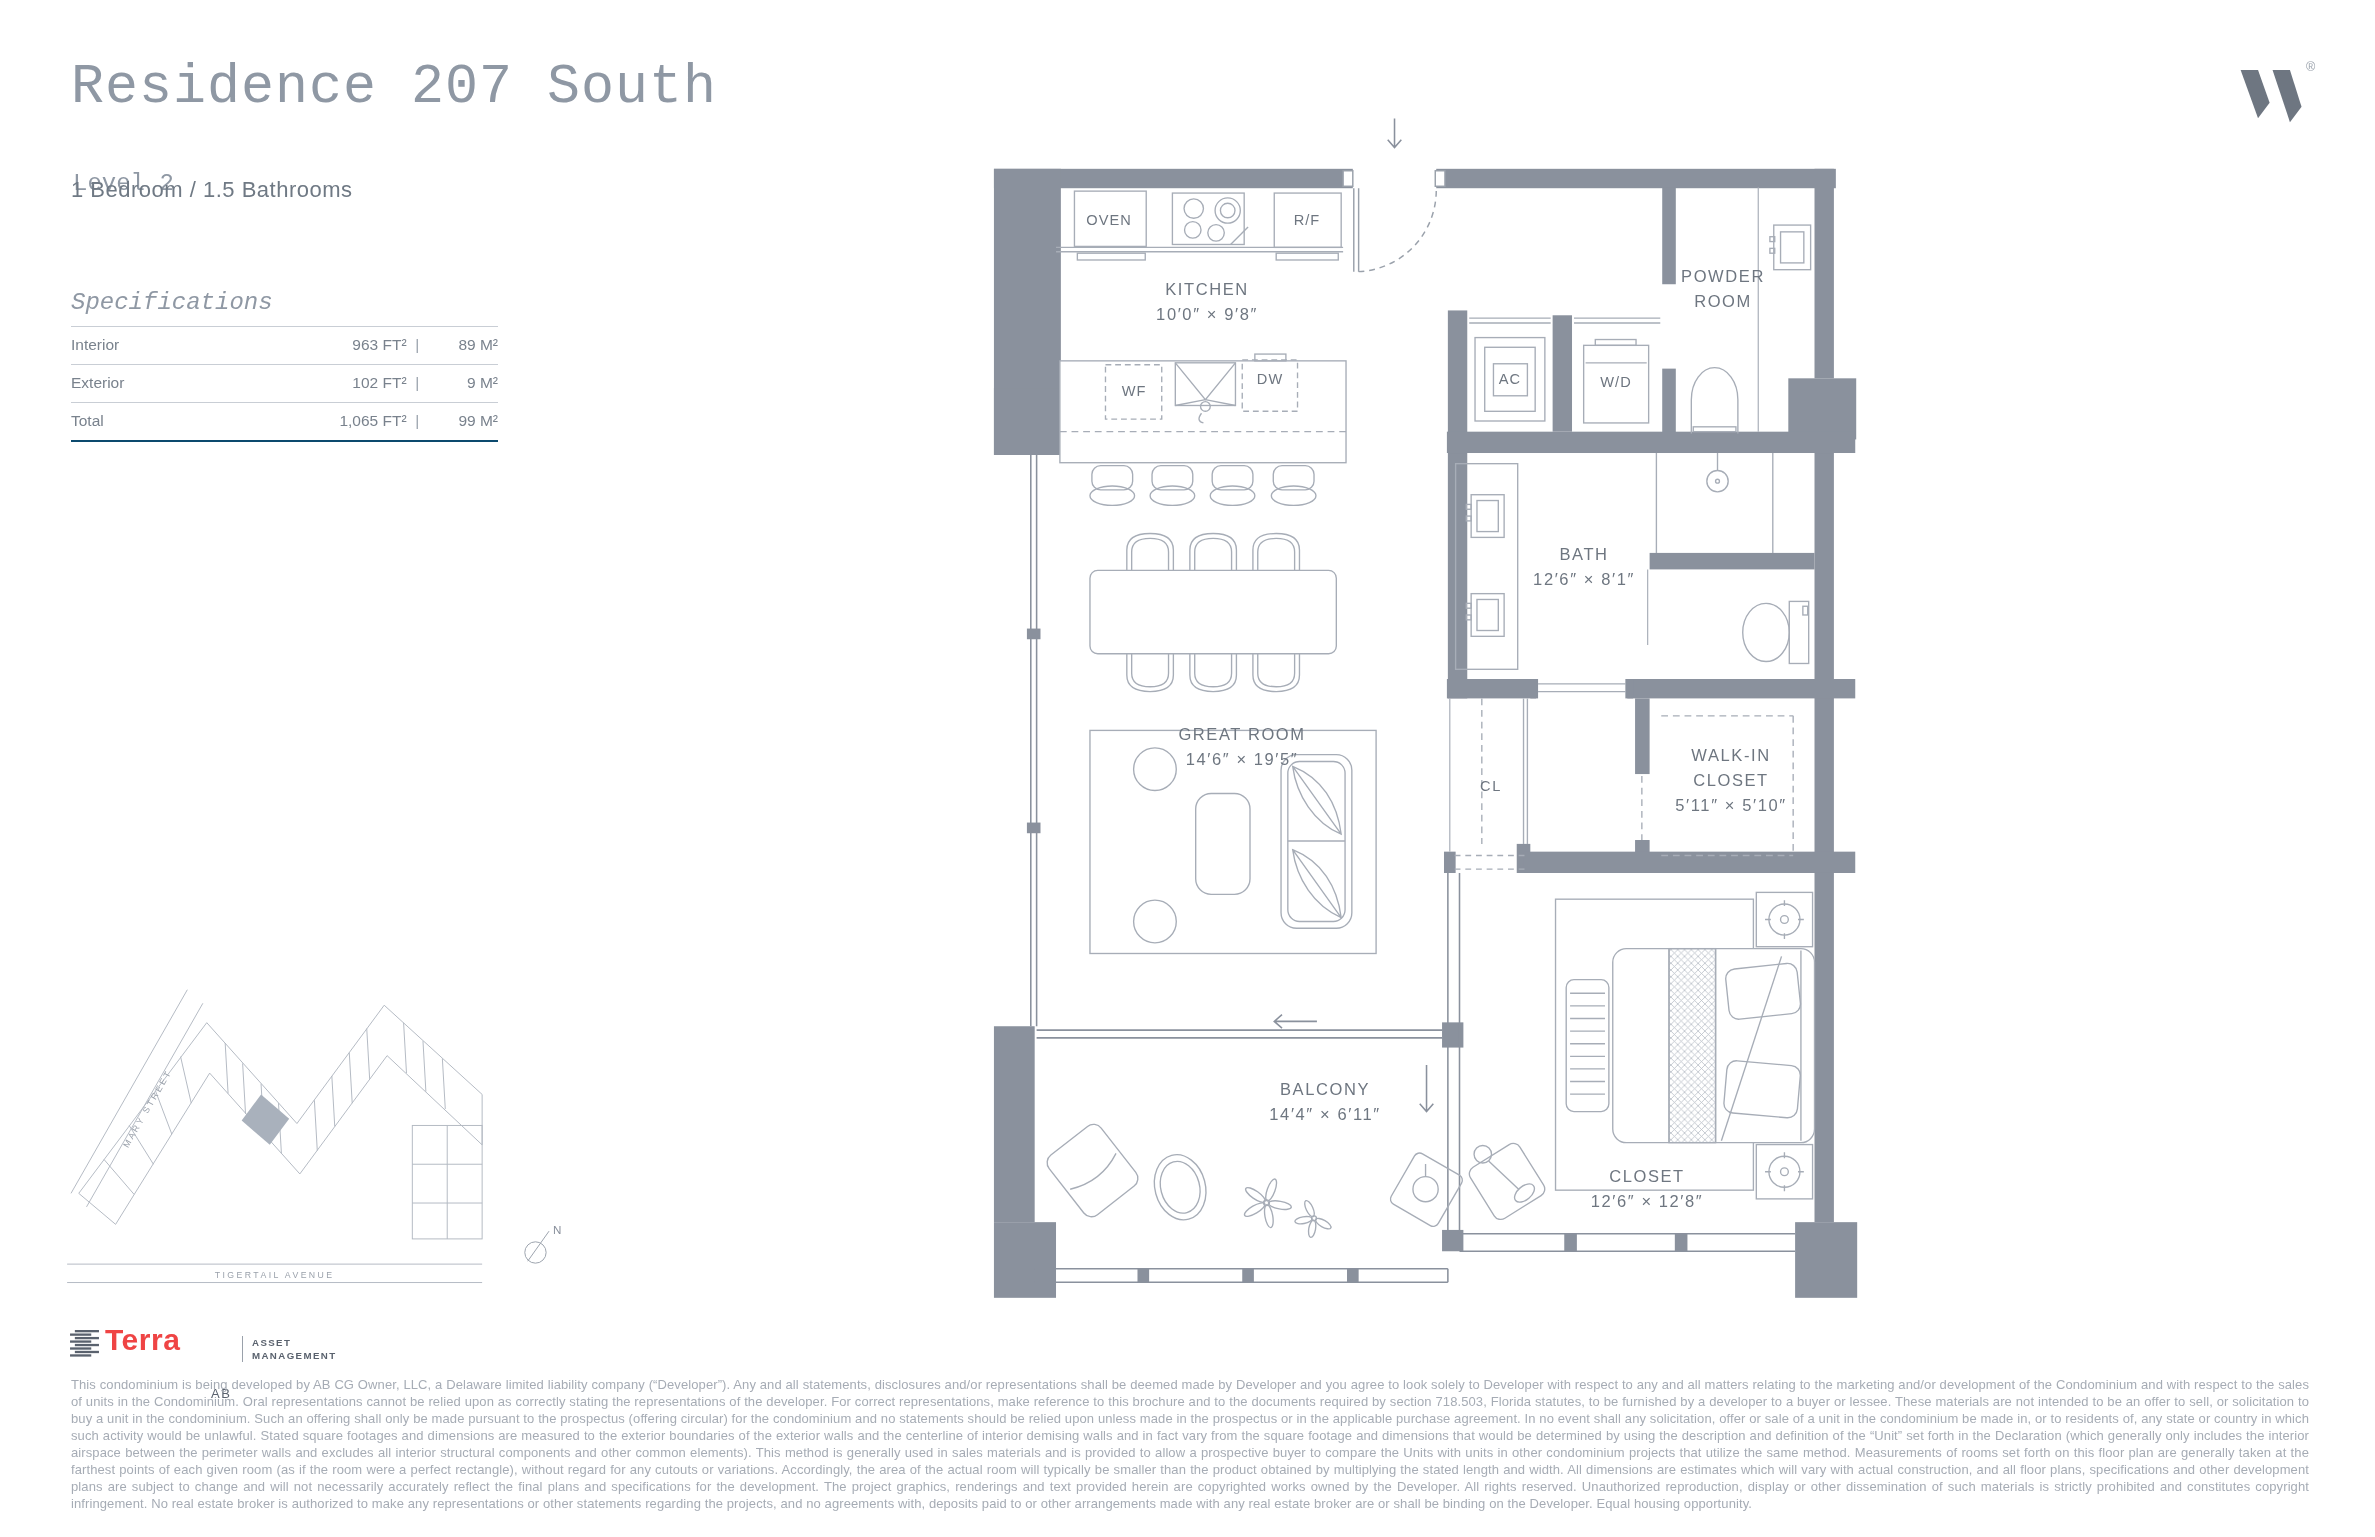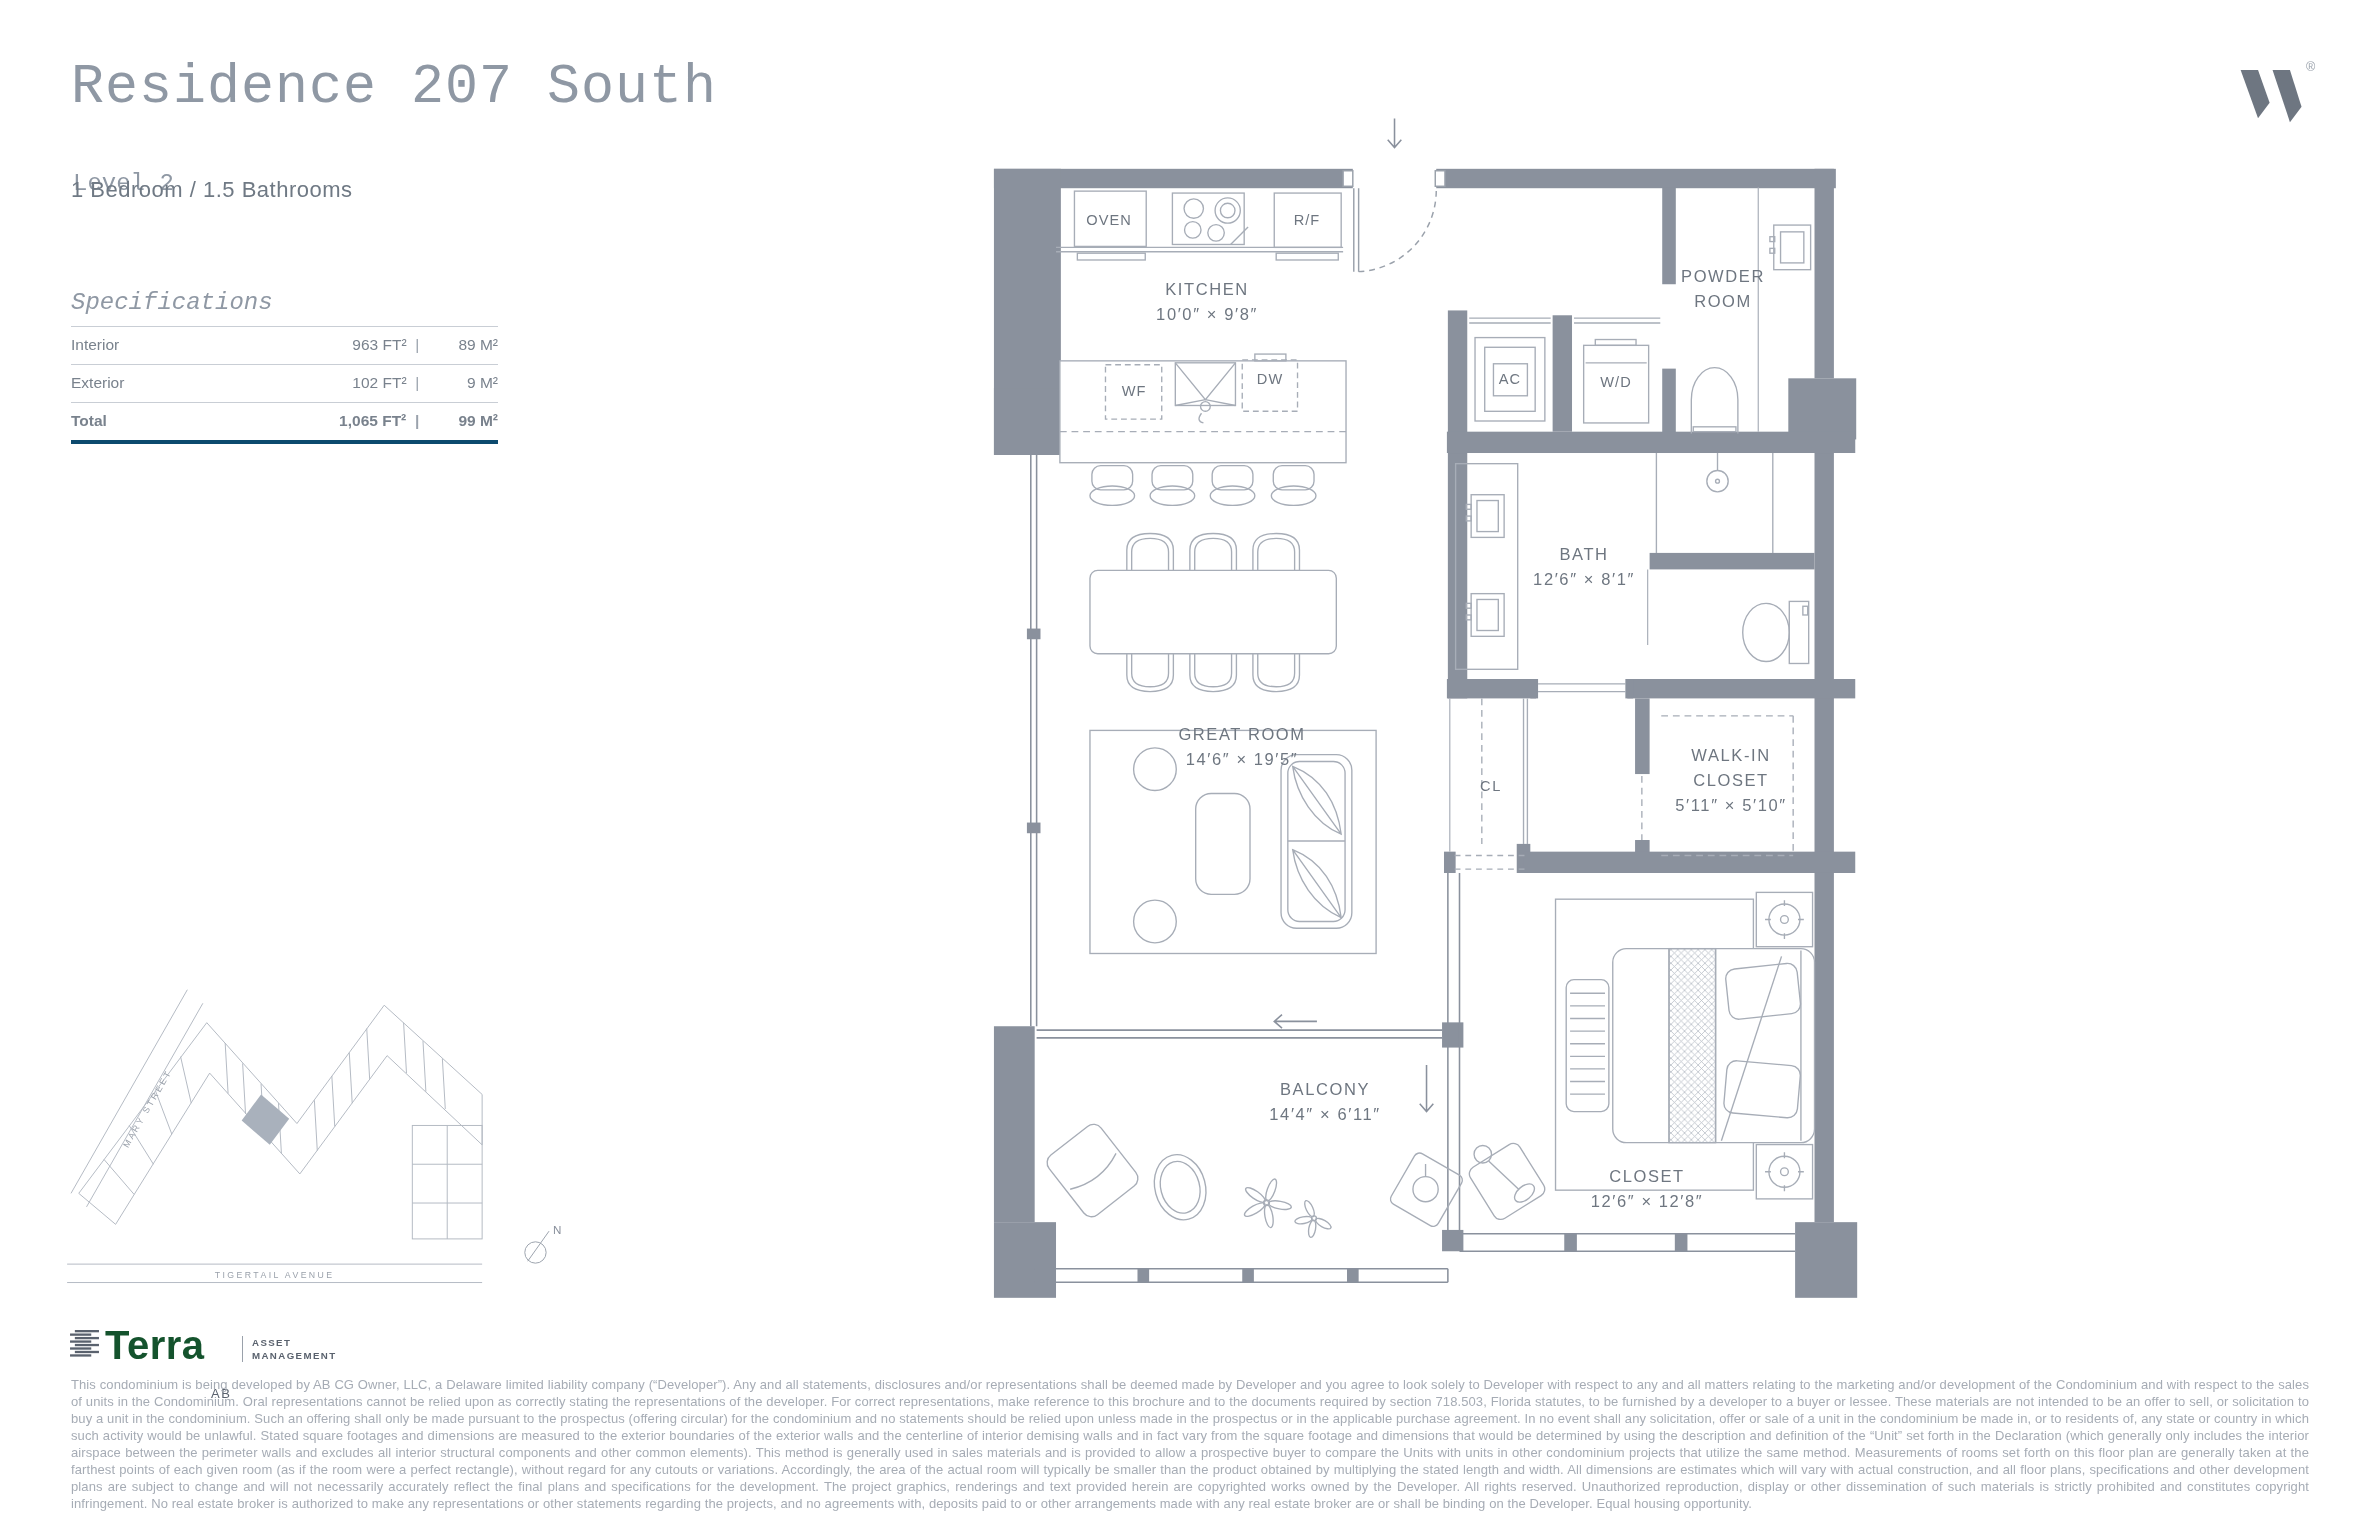--- a/index.html
+++ b/index.html
@@ -7,39 +7,39 @@
        font-family:"Liberation Sans",sans-serif;-webkit-font-smoothing:antialiased;}
   .serif{font-family:Liberation Mono, monospace;}
   
   .page-title{position:absolute;left:71px;top:56px;font-size:55px;color:#8f98a4;letter-spacing:1px;font-weight:400;}
   .page-level{position:absolute;left:73px;top:122px;font-size:24px;color:#8f98a4;margin-top:48px;}
   .page-config{position:absolute;left:71px;top:177px;font-size:22px;color:#6f7984;letter-spacing:0.5px;}
   
   .specs{position:absolute;left:71px;top:289px;width:427px;color:#79828d;}
   .specs h3{margin:0 0 9.7px 0;font-weight:400;font-style:italic;font-size:24px;color:#8f98a4;}
   .spec-row{display:flex;align-items:center;border-top:1px solid #c9ced5;height:37px;font-size:15.5px;}
-  .spec-row:last-child{border-bottom:4px solid #0c4a6e;font-weight:bold;}
+  .spec-row:last-child{border-bottom:2px solid #0c4a6e;}
   .spec-label{flex:1;}
   .spec-imp{width:107px;text-align:right;}
   .spec-div{padding:0 8.7px;color:#9aa2ac;}
   .spec-met{width:70px;text-align:right;}
   
   .wmark{position:absolute;left:2230px;top:58px;}
   .wmark .reg{position:absolute;left:76px;top:1.9px;font-size:12.6px;color:#9aa2ac;}
   
   #plan{position:absolute;left:992px;top:155px;width:871px;height:1145px;}
   #plan svg{position:absolute;left:0;top:0;overflow:visible;}
   .room-label{position:absolute;transform:translate(-50%,-50%);text-align:center;color:#6e7680;
               font-size:16.5px;letter-spacing:1.6px;white-space:nowrap;line-height:25px;}
   .appl{position:absolute;transform:translate(-50%,-50%);font-size:14.6px;letter-spacing:1px;color:#6e7680;white-space:nowrap;}
   
   #siteplan{position:absolute;left:71px;top:980px;width:543px;height:320px;}
   
   .terra-icon{position:absolute;left:70px;top:1330px;}
-  .terra-word{position:absolute;left:105px;top:1323px;font-size:40px;font-weight:bold;color:#14532d;letter-spacing:0.5px;}
+  .terra-word{position:absolute;left:105px;top:1323px;font-size:30px;font-weight:bold;color:#ef4444;letter-spacing:0.5px;}
   .ab{position:absolute;left:211px;top:1338px;font-size:13px;font-weight:normal;color:#5a626e;letter-spacing:1.5px;margin-top:48px;}
   .ab-div{position:absolute;left:242px;top:1336px;width:1px;height:26px;background:#9aa1ab;}
   .ab-unit{position:absolute;left:252px;top:1337px;font-size:9.7px;font-weight:bold;color:#5a626e;letter-spacing:1.4px;line-height:12.6px;}
   .disclaimer{position:absolute;left:71px;top:1376px;width:2238px;font-size:13px;line-height:17px;
               color:#a6acb5;text-align:justify;letter-spacing:0.1px;}
 </style>
 </head>
 <body>
 
 <div class="page-title serif">Residence 207 South</div>

